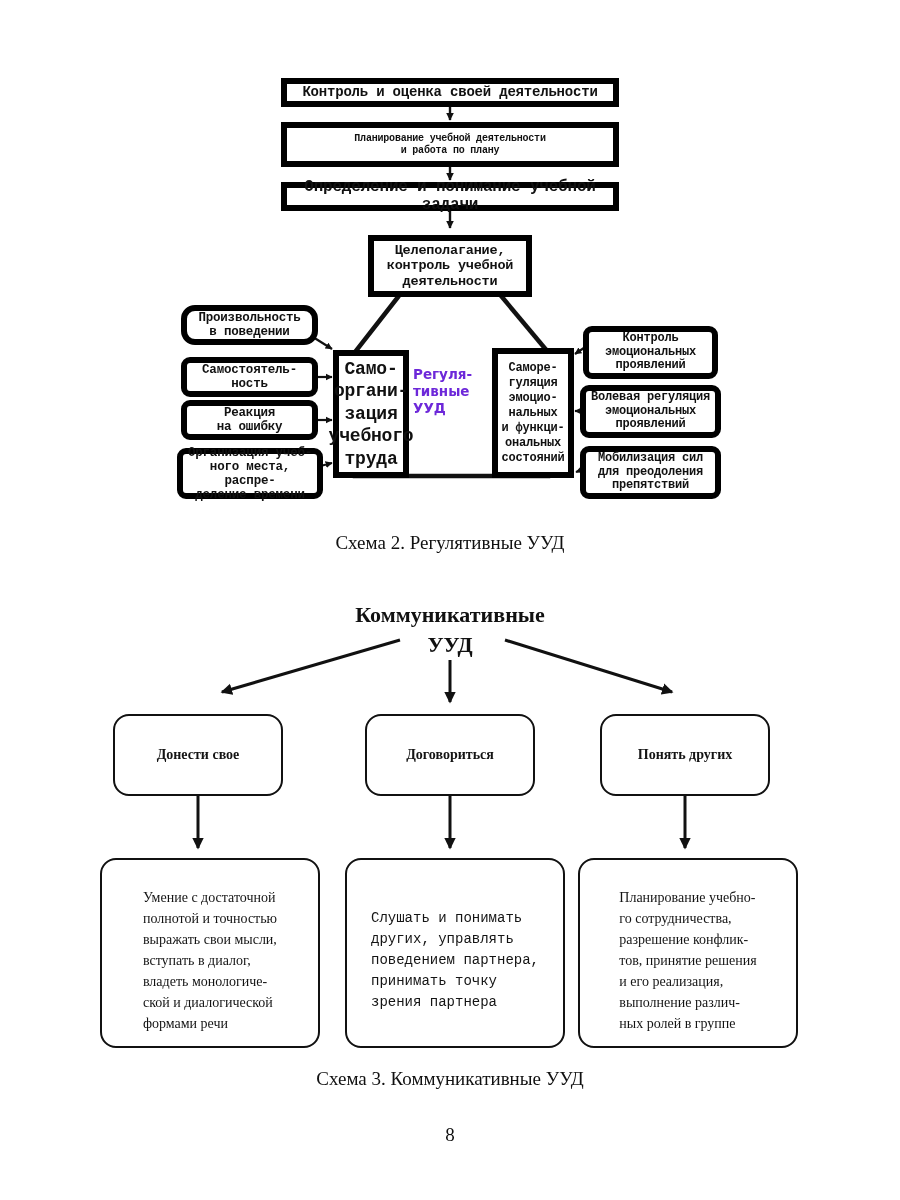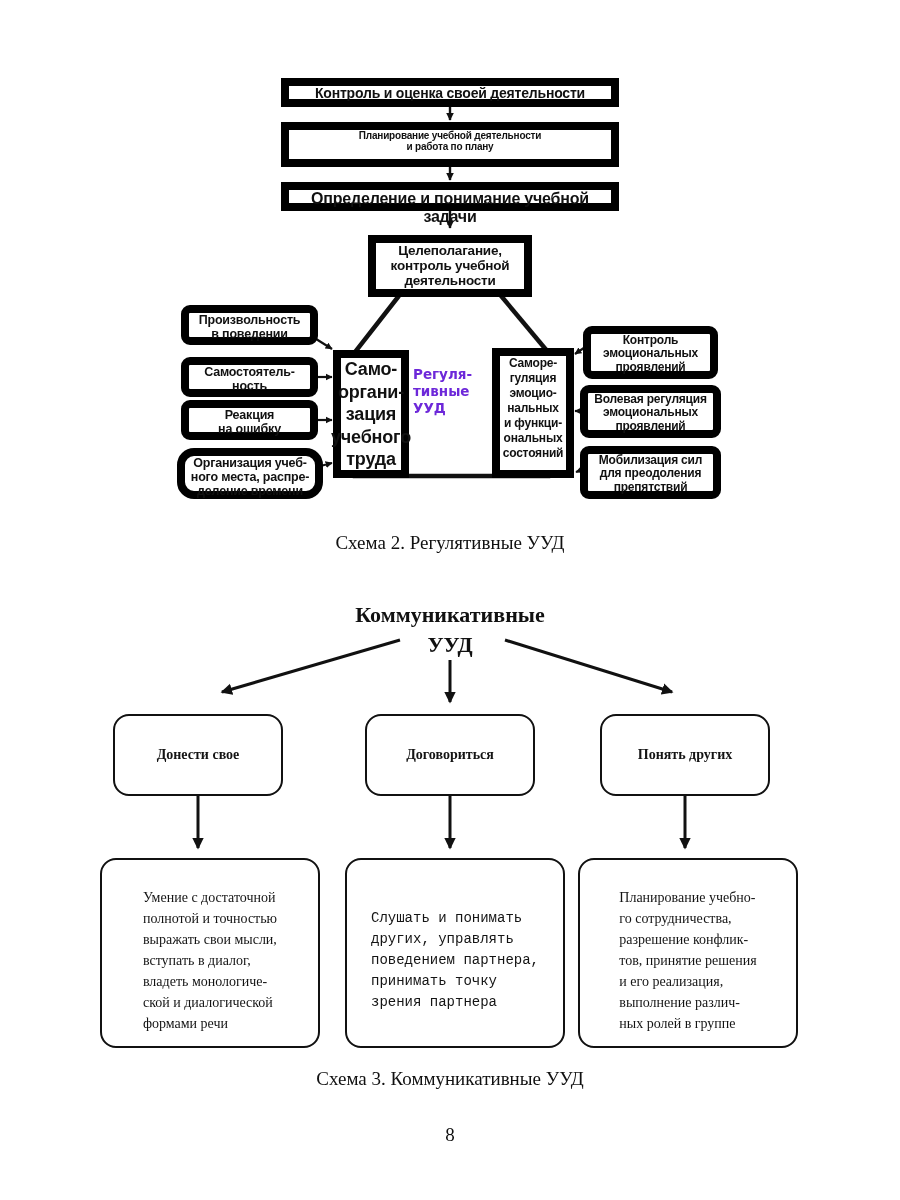--- a/index.html
+++ b/index.html
@@ -26,26 +26,26 @@
     left: 0; top: 0;
     width: 900px;
     height: 1200px;
     pointer-events: none;
   }
   
   .s2box {
     position: absolute;
     box-sizing: border-box;
     background: #ffffff;
-    border: 8px solid #000000;
+    border: 6px solid #000000;
     display: flex;
-    align-items: flex-start;
+    align-items: center;
     justify-content: center;
     text-align: center;
-    font-family: Liberation Sans, sans-serif;
+    font-family: Liberation Mono, monospace;
     font-weight: bold;
     letter-spacing: -0.2px;
     line-height: 1.12;
     color: #111111;
   }
   .s2box.rounded {
     border-radius: 9px;
   }
   .s2box span {
     display: block;
@@ -207,33 +207,33 @@
   <div class="s2box stack-v" style="left:492px; top:348px; width:82px; height:130px; font-size:12px;">
     <span style="white-space:pre-line;">Саморе-
 гуляция
 эмоцио-
 нальных
 и функци-
 ональных
 состояний</span>
   </div>
 
-  <div class="s2box rounded" style="left:181px; top:305px; width:137px; height:40px; font-size:12.5px;">
+  <div class="s2box rounded" style="left:181px; top:305px; width:137px; height:40px; font-size:12.5px;border-radius:14px;">
     <span style="white-space:pre-line;">Произвольность
 в поведении</span>
   </div>
   <div class="s2box rounded" style="left:181px; top:357px; width:137px; height:40px; font-size:12.5px;">
     <span style="white-space:pre-line;">Самостоятель-
 ность</span>
   </div>
   <div class="s2box rounded" style="left:181px; top:400px; width:137px; height:40px; font-size:12.5px;">
     <span style="white-space:pre-line;">Реакция
 на ошибку</span>
   </div>
-  <div class="s2box rounded" style="left:177px; top:448px; width:146px; height:51px; font-size:12.5px;border-radius:17px;">
+  <div class="s2box rounded" style="left:177px; top:448px; width:146px; height:51px; font-size:12.5px;">
     <span style="white-space:pre-line;">Организация учеб-
 ного места, распре-
 деление времени</span>
   </div>
 
   <div class="s2box rounded" style="left:583px; top:326px; width:135px; height:53px; font-size:12px;">
     <span style="white-space:pre-line;">Контроль
 эмоциональных
 проявлений</span>
   </div>

